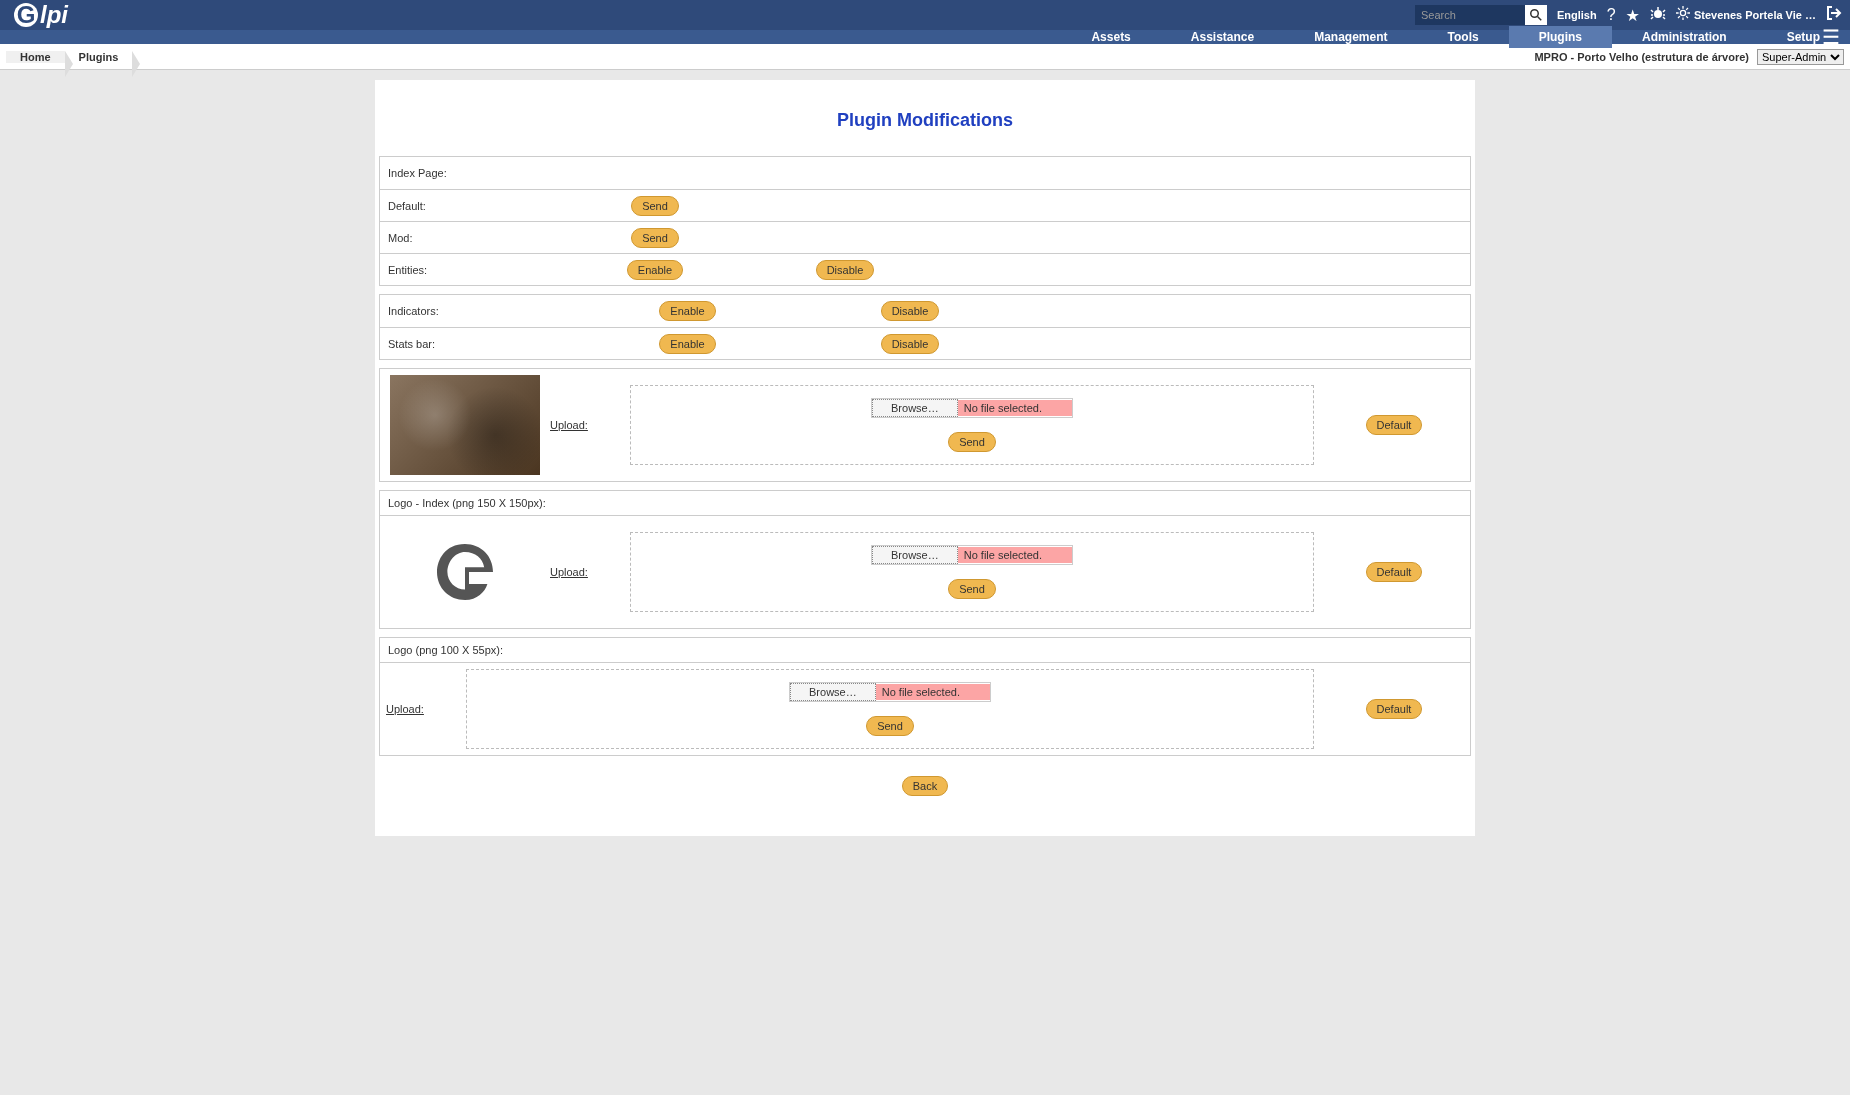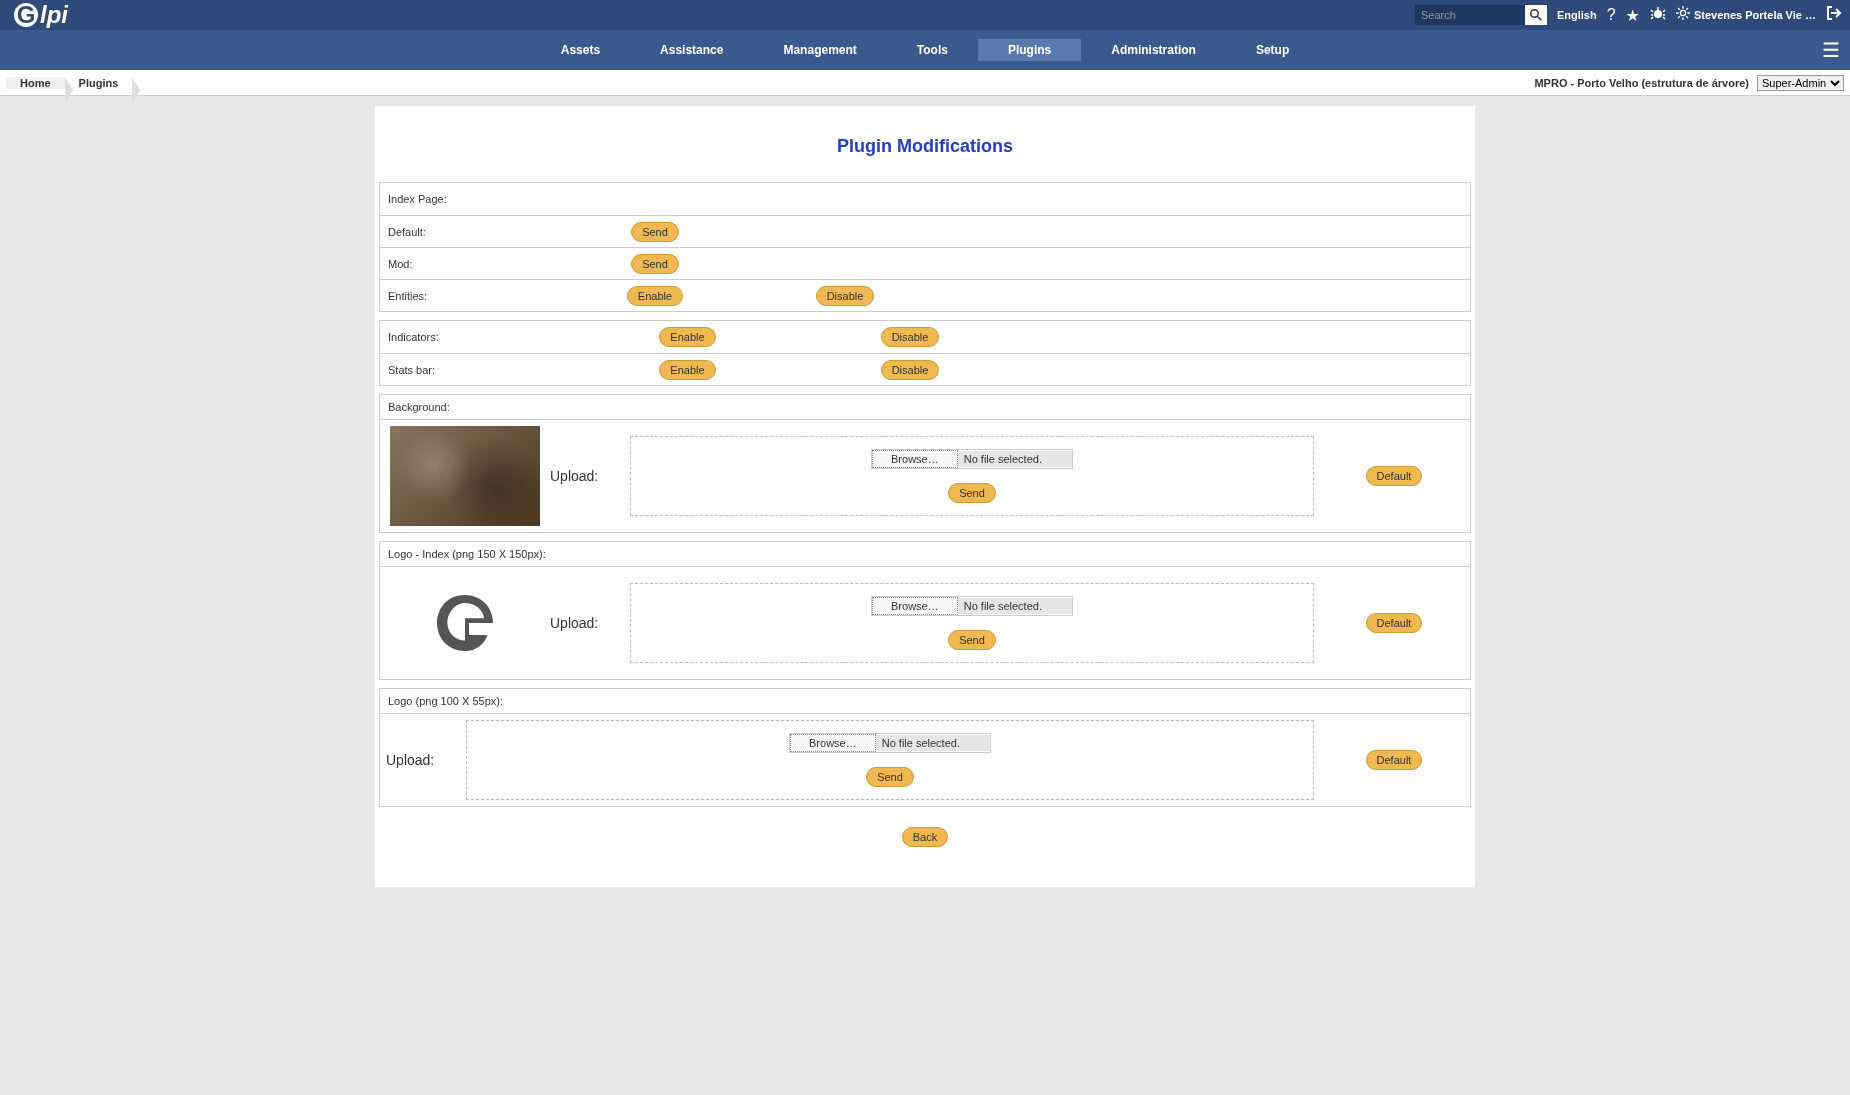--- a/index.html
+++ b/index.html
@@ -12,21 +12,21 @@
 .header-right { margin-left: auto; display: flex; align-items: center; gap: 10px; }
 .search-box { display: flex; justify-content: space-between; }
 .search-input { background: #1e3760; border: none; color: #ccc; padding: 3px 6px; width: 110px; font-size: 11px; }
 .search-input::placeholder { color: #999; }
 .search-btn { background: #fff; border: none; width: 22px; height: 20px; display: flex; align-items: center; justify-content: center; cursor: pointer; }
 .lang { color: #fff; font-size: 11px; font-weight: bold; }
 .header-icon { color: #fff; font-size: 16px; cursor: pointer; }
 .user-box { display: flex; align-items: center; gap: 4px; color: #fff; font-size: 11px; font-weight: bold; }
 
 
-.main-nav { background: #3a5a8f; height: 40px; display: flex; align-items: center; justify-content: center; position: relative; }
+.main-nav { background: #3a5a8f; height: 14px; display: flex; align-items: center; justify-content: flex-end; position: relative; }
 .nav-item { color: #fff; font-size: 12px; font-weight: bold; padding: 0 30px; height: 22px; display: flex; align-items: center; cursor: pointer; }
 .nav-item.active { background: #5a7aaf; }
 .hamburger { position: absolute; right: 10px; color: #fff; font-size: 20px; cursor: pointer; }
 
 
 .breadcrumb-bar { background: #fff; height: 26px; display: flex; align-items: center; padding: 12px 6px; border-bottom: 1px solid #ccc; }
 .bc-item { font-size: 11px; font-weight: bold; padding: 0 14px; position: relative; cursor: pointer; }
 .bc-item::after { content: ''; position: absolute; right: -8px; top: 0; border-left: 8px solid #ddd; border-top: 13px solid transparent; border-bottom: 13px solid transparent; }
 .bc-item:first-child { background: #f0f0f0; }
 .bc-right { margin-left: auto; display: flex; align-items: center; gap: 8px; font-size: 11px; font-weight: bold; }
@@ -52,25 +52,25 @@
 
 .upload-section { border: 1px solid #ccc; margin: 0 4px 8px; }
 .upload-header { padding: 6px 8px; font-size: 11px; border-bottom: 1px solid #ccc; }
 .upload-body { display: flex; align-items: center; padding: 6px; }
 .upload-preview { width: 150px; height: 100px; background: #ddd; display: flex; align-items: center; justify-content: center; margin: 0 10px 0 4px; overflow: hidden; }
 .upload-preview.bg-img { background: linear-gradient(135deg, #8a7560 0%, #6a5540 50%, #4a3520 100%); position: relative; }
 .upload-preview.bg-img::after { content:''; position:absolute; inset:0; background: radial-gradient(circle at 30% 40%, rgba(255,255,255,0.2) 0%, transparent 30%), radial-gradient(circle at 70% 60%, rgba(0,0,0,0.3) 0%, transparent 40%); }
 .upload-preview.logo-g { background:#fff; }
 .upload-preview svg { width: 80px; height: 80px; }
 .upload-preview.logo-sm { background: linear-gradient(#d0d0d0,#e0e0e0); color:#fff; font-size:28px; font-weight:bold; font-style:italic; height: 80px; }
-.upload-label { width: 70px; font-size: 14px; }
+.upload-label { width: 70px; font-size: 11px; text-decoration: underline; }
 .upload-box { border: 1px dashed #bbb; flex: 1; margin: 0 10px; padding: 12px; display: flex; flex-direction: column; align-items: center; gap: 14px; }
 .file-input { display: flex; align-items: center; border: 1px solid #ccc; }
 .file-browse { border: 1px dotted #888; background: #f5f5f5; padding: 2px 18px; font-size: 11px; cursor: pointer; }
-.file-text { padding: 2px 30px 2px 6px; font-size: 11px; background:#e5e5e5; }
+.file-text { padding: 2px 30px 2px 6px; font-size: 11px; background:#fca5a5; }
 .default-col { width: 140px; display: flex; justify-content: center; }
 
 .back-row { text-align: center; margin-top: 20px; }
 </style>
 </head>
 <body>
 
 <div class="header">
   <div class="logo">
     <span class="logo-g">G</span>lpi
@@ -184,21 +184,20 @@
       <div class="cell-btn1b">
           <button class="btn">Enable</button>
         </div>
       <div class="cell-btn2b">
           <button class="btn">Disable</button>
         </div>
     </div>
   </div>
 
   <div class="upload-section">
-    <div class="upload-header">Background:</div>
     <div class="upload-body">
       <div class="upload-preview bg-img"></div>
       <div class="upload-label">Upload:</div>
       <div class="upload-box">
         <div class="file-input">
           <span class="file-browse">Browse…</span>
           <span class="file-text">No file selected.</span>
         </div>
         <button class="btn">Send</button>
       </div>

